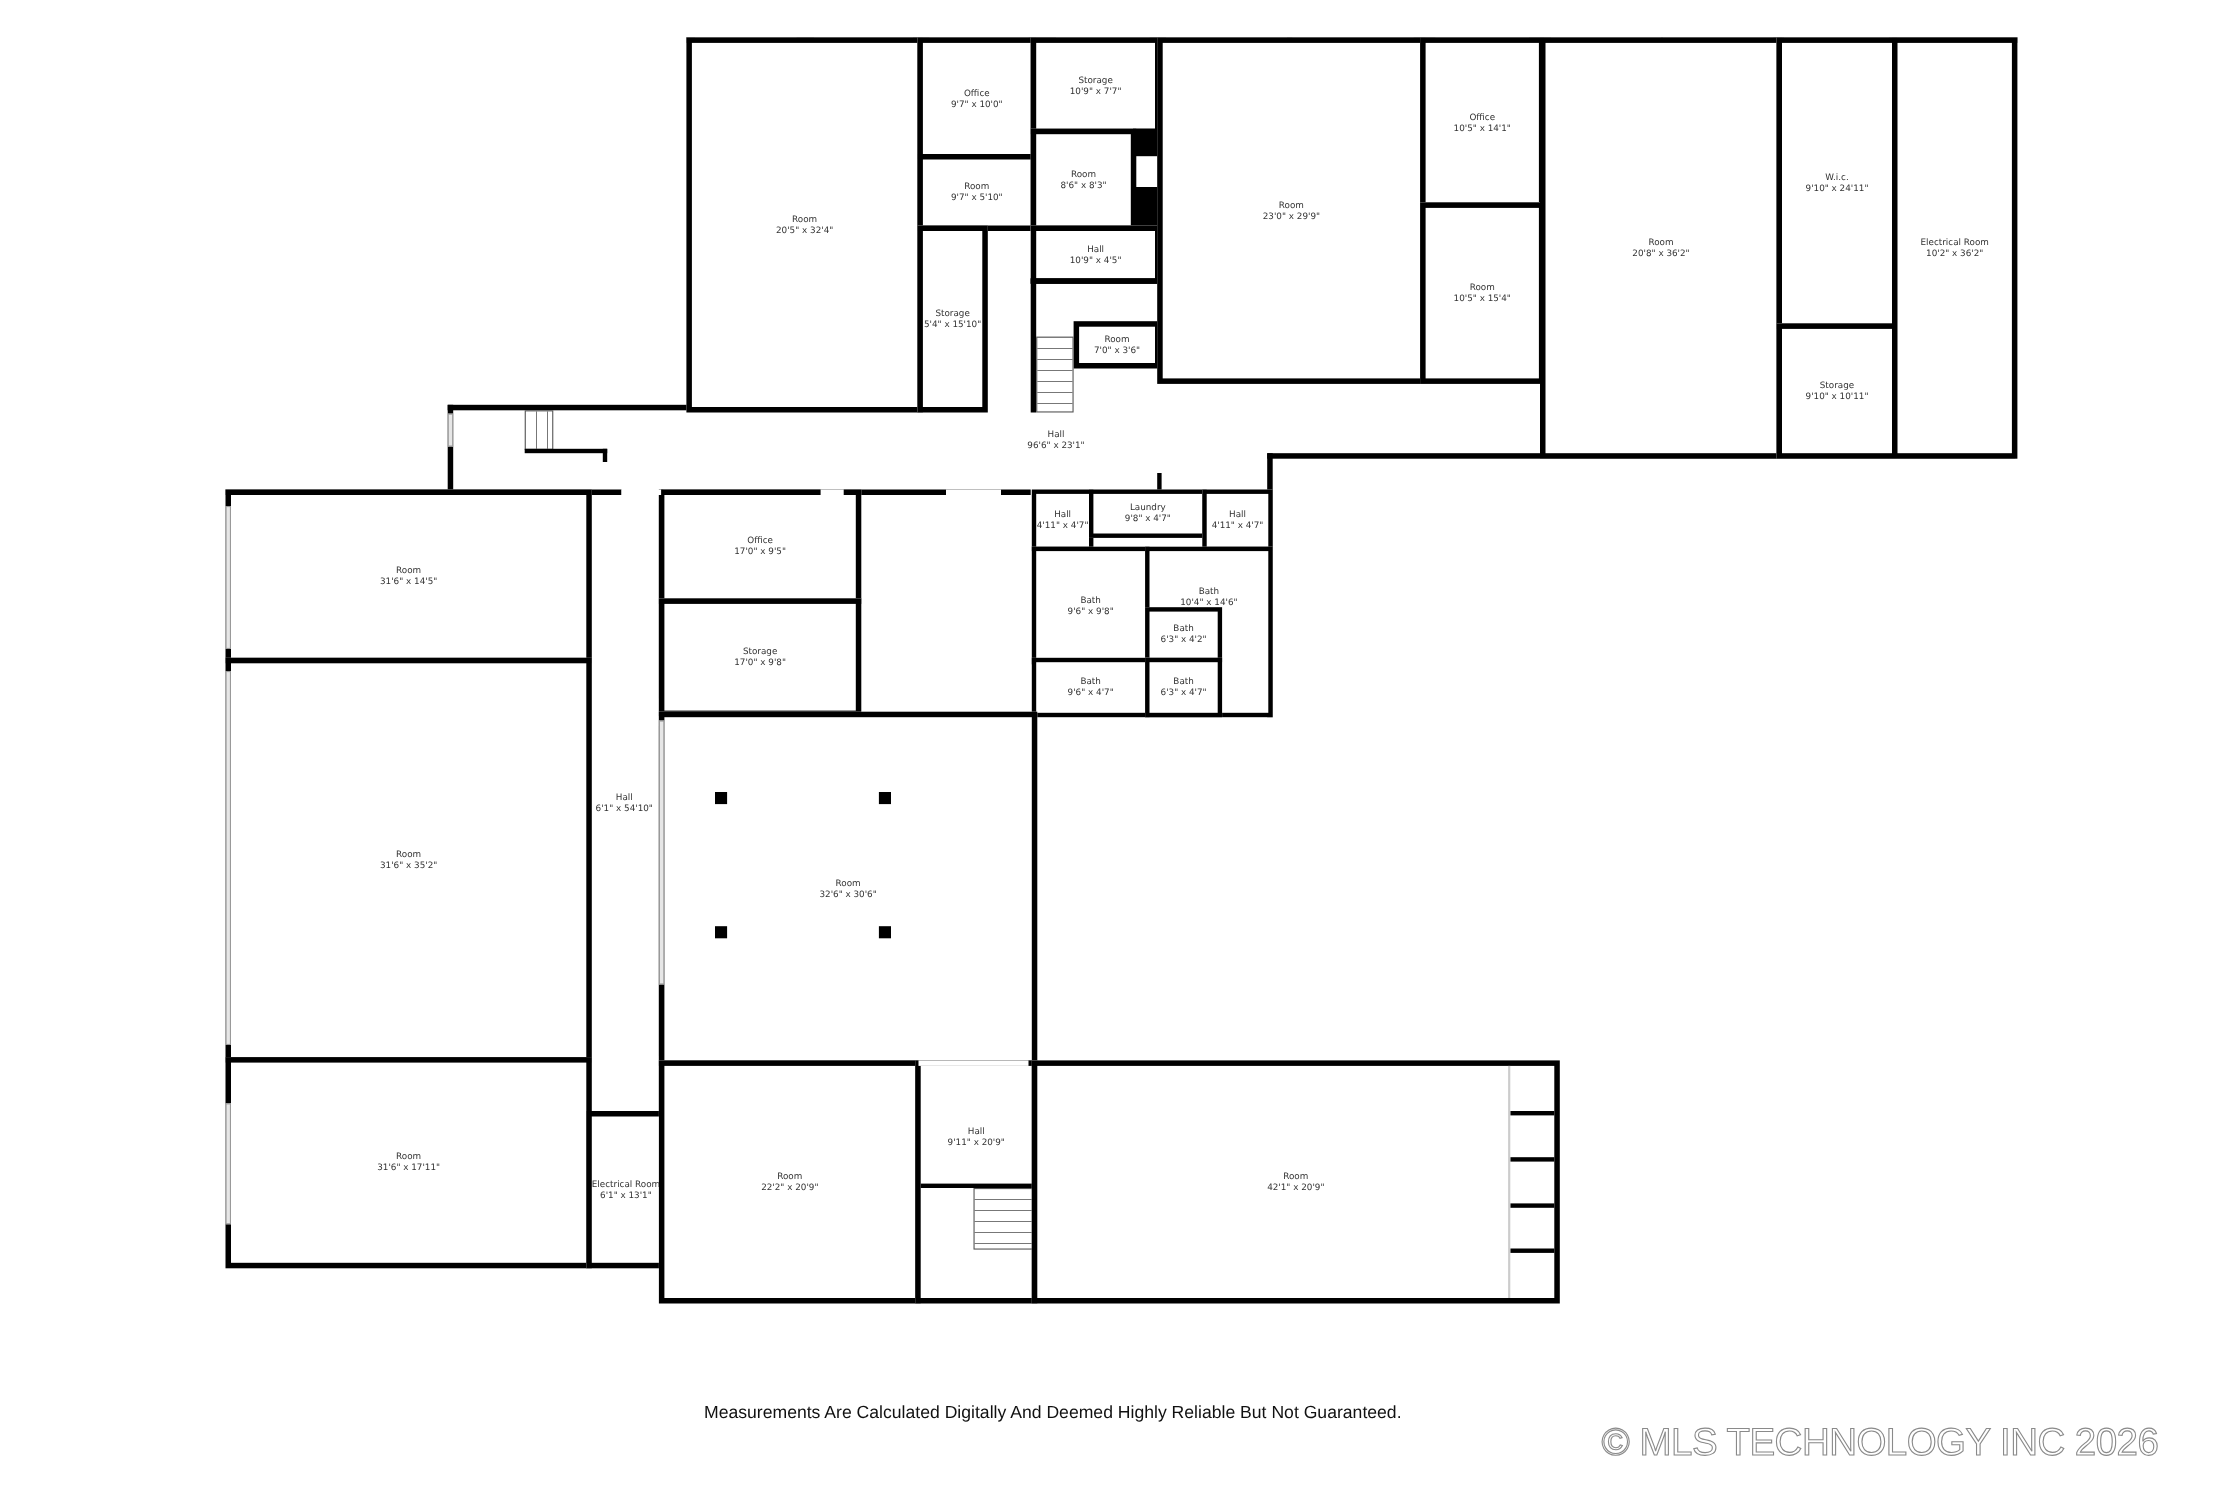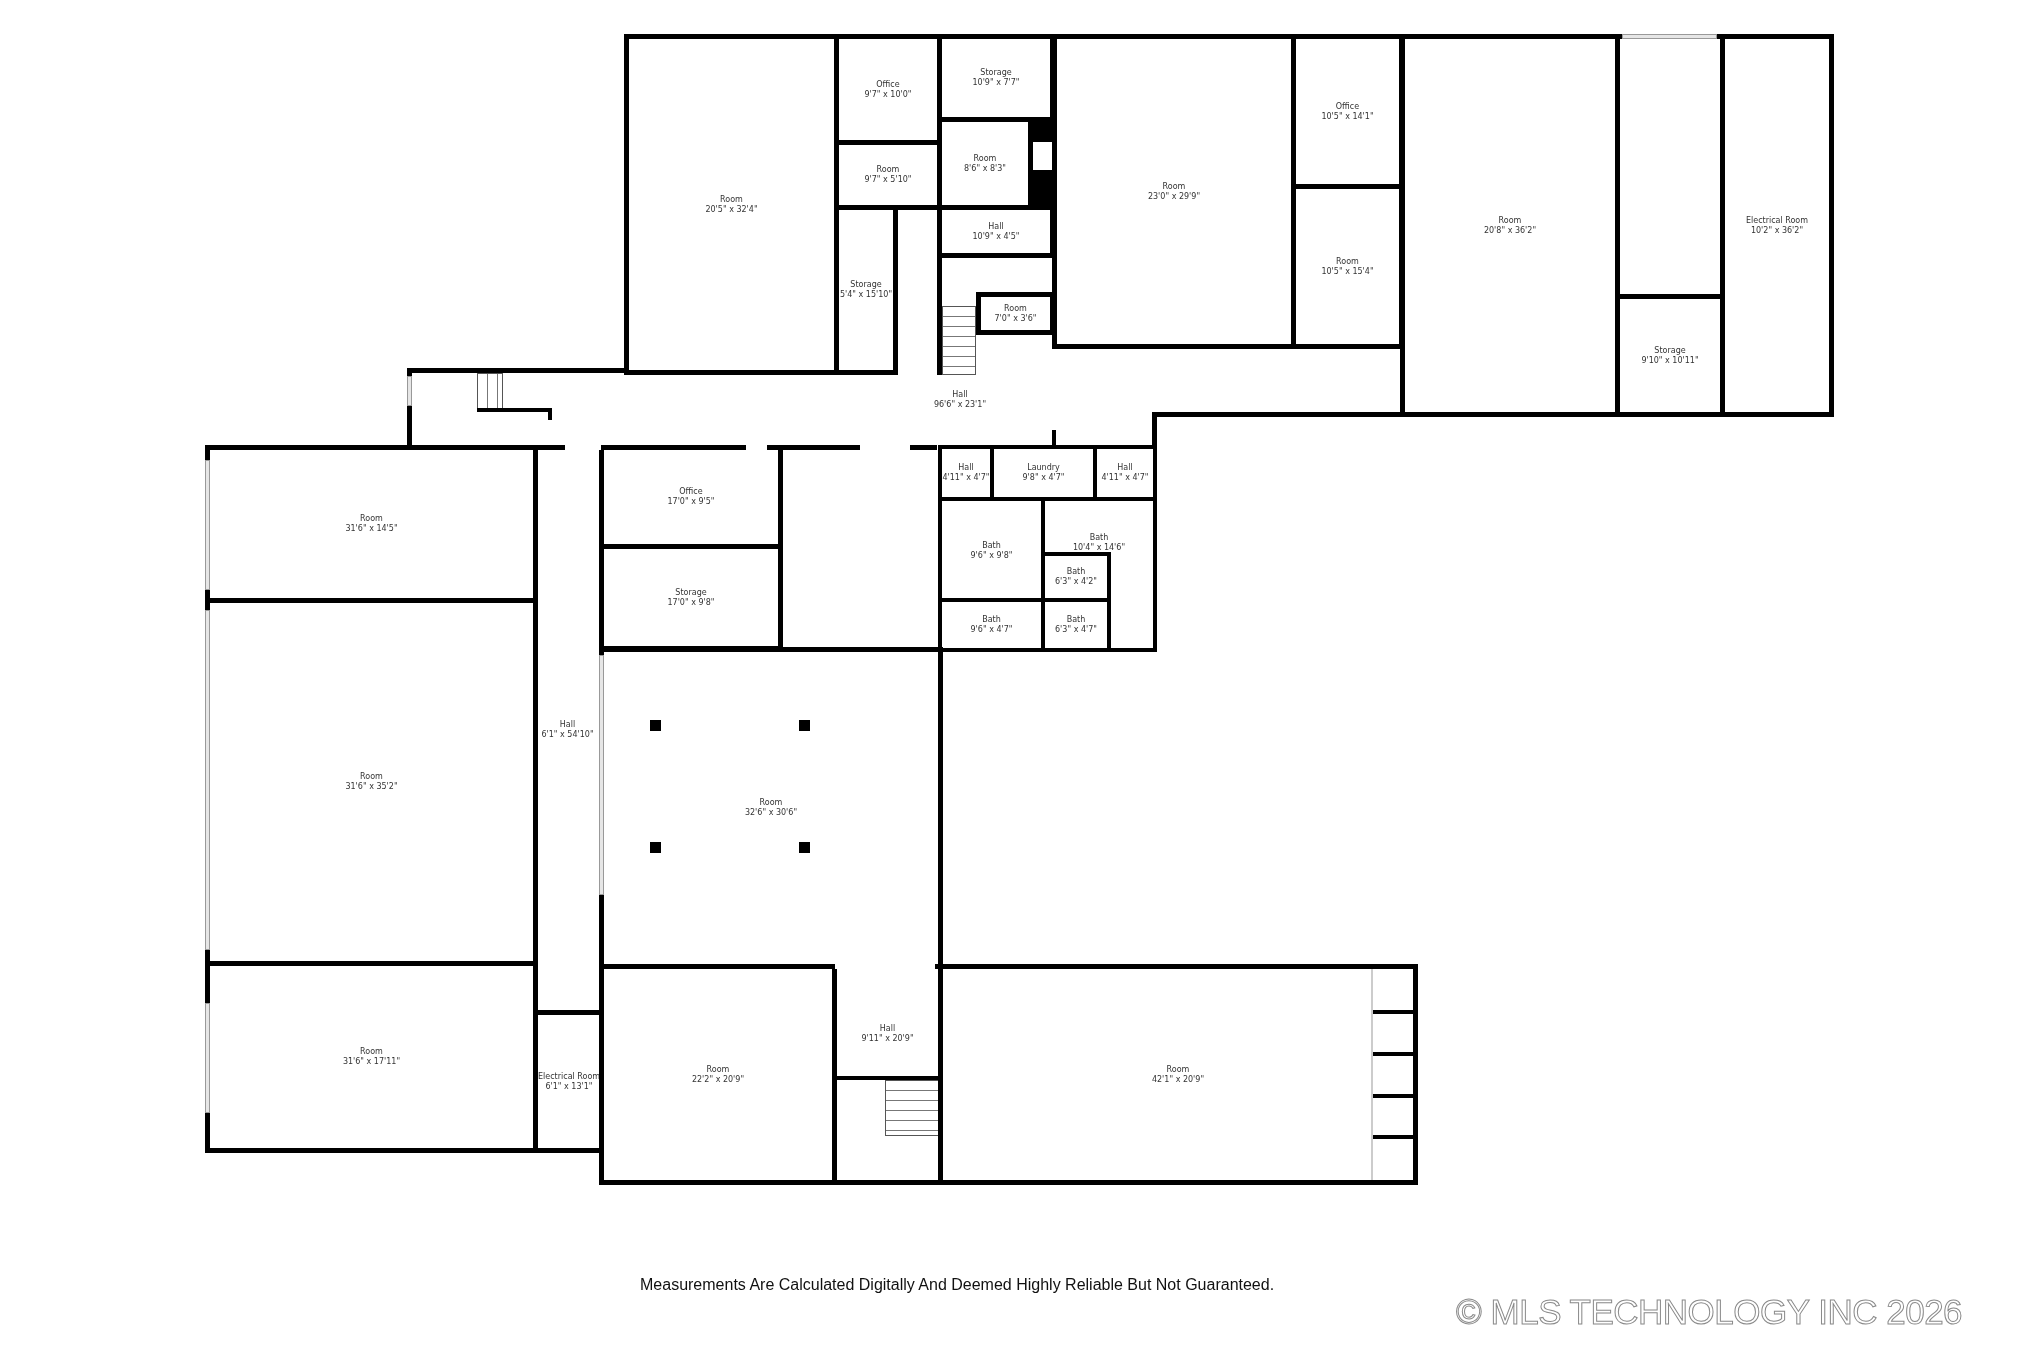--- a/index.html
+++ b/index.html
@@ -131,20 +131,26 @@
         <span>Room</span>
         <span>10'5" x 15'4"</span>
       </div>
   </div>
   <div class="room" style="left:1400px;top:34px;width:220px;height:383px;">
     <div class="label">
         <span>Room</span>
         <span>20'8" x 36'2"</span>
       </div>
   </div>
+  <div class="room" style="left:1615px;top:34px;width:110px;height:265px;">
+    <div class="label">
+        <span>W.i.c.</span>
+        <span>9'10" x 24'11"</span>
+      </div>
+  </div>
   <div class="room" style="left:1615px;top:294px;width:110px;height:123px;">
     <div class="label">
         <span>Storage</span>
         <span>9'10" x 10'11"</span>
       </div>
   </div>
   <div class="room" style="left:1720px;top:34px;width:114px;height:383px;">
     <div class="label">
         <span>Electrical Room</span>
         <span>10'2" x 36'2"</span>
@@ -200,21 +206,21 @@
         <span>17'0" x 9'8"</span>
       </div>
   </div>
 
   <div class="room thin" style="left:938px;top:445px;width:56px;height:56px;">
     <div class="label">
         <span>Hall</span>
         <span>4'11" x 4'7"</span>
       </div>
   </div>
-  <div class="room thin" style="left:990px;top:445px;width:107px;height:56px;">
+  <div class="room thin" style="left:990px;top:445px;width:107px;height:44px;">
     <div class="label">
         <span>Laundry</span>
         <span>9'8" x 4'7"</span>
       </div>
   </div>
   <div class="room thin" style="left:1093px;top:445px;width:64px;height:56px;">
     <div class="label">
         <span>Hall</span>
         <span>4'11" x 4'7"</span>
       </div>

